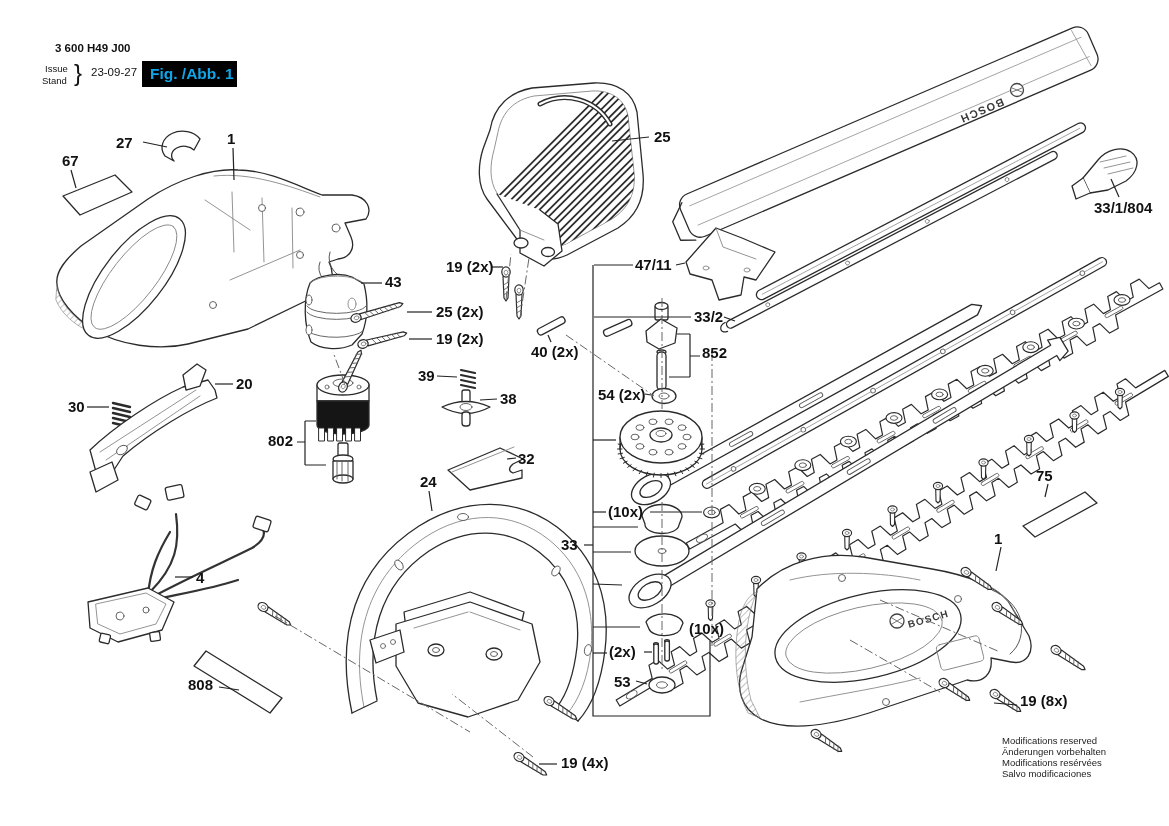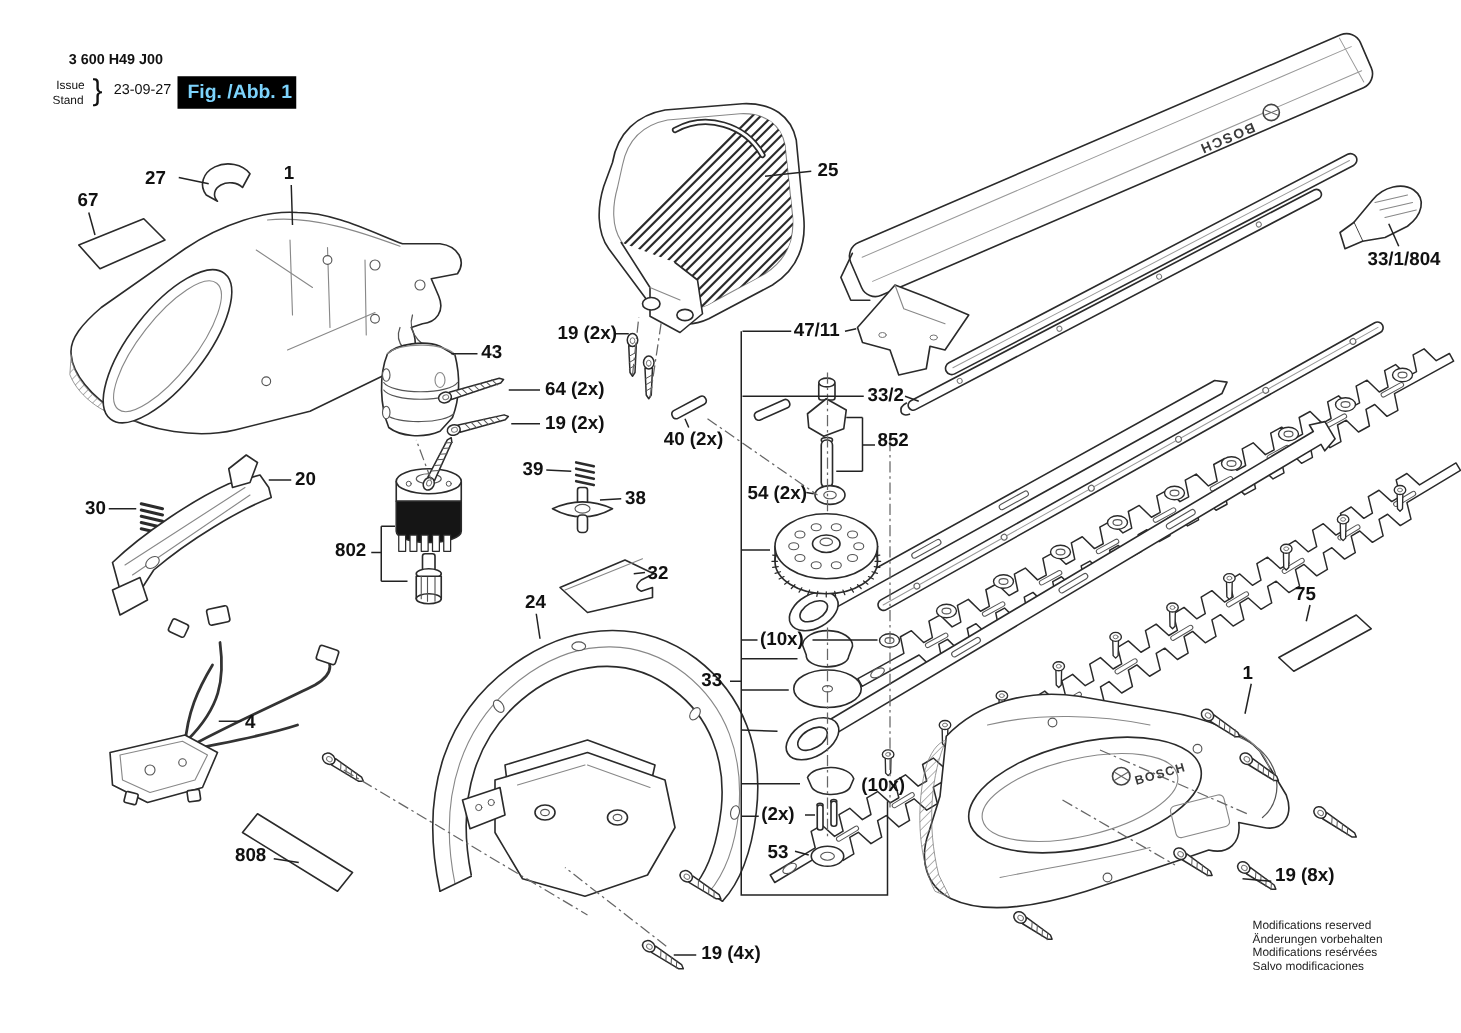--- a/index.html
+++ b/index.html
@@ -1,21 +1,21 @@
 <!DOCTYPE html>
 <html><head>
 <meta charset="utf-8">
 <style>
   html,body{margin:0;padding:0;background:#fff;}
   .page{position:relative;width:1169px;height:826px;background:#fff;overflow:hidden;
         font-family:"Liberation Sans",sans-serif;color:#111;}
   svg{position:absolute;left:0;top:0;}
   .co{position:absolute;font-size:15px;font-weight:bold;white-space:nowrap;line-height:17px;text-align:right;}
   .hdr{position:absolute;white-space:nowrap;}
-  #figbox{position:absolute;left:142px;top:61px;width:95px;height:26px;background:#000;color:#7dd3fc;
+  #figbox{position:absolute;left:142px;top:61px;width:95px;height:26px;background:#000;color:#0ea5e9;
           font-size:15.5px;font-weight:bold;line-height:26px;padding-left:8px;box-sizing:border-box;}
   .fnote{position:absolute;left:1002px;font-size:9.5px;line-height:11px;color:#222;}
 </style>
 </head>
 <body>
 
 <div class="page">
 
 <svg id="diagram" width="1169" height="826" viewBox="0 0 1169 826">
   <defs>
@@ -701,21 +701,21 @@
 <div id="figbox">Fig. /Abb. 1</div>
 
 <div class="co" style="left:116px;top:134px;">27</div>
 <div class="co" style="left:227px;top:130px;">1</div>
 <div class="co" style="left:62px;top:152px;">67</div>
 <div class="co" style="left:654px;top:128px;">25</div>
 <div class="co" style="left:1094px;top:199px;">33/1/804</div>
 <div class="co" style="left:446px;top:258px;">19 (2x)</div>
 <div class="co" style="left:635px;top:256px;">47/11</div>
 <div class="co" style="left:385px;top:273px;">43</div>
-<div class="co" style="left:436px;top:303px;">64 (2x)</div>
+<div class="co" style="left:436px;top:303px;">25 (2x)</div>
 <div class="co" style="left:436px;top:330px;">19 (2x)</div>
 <div class="co" style="left:531px;top:343px;">40 (2x)</div>
 <div class="co" style="left:694px;top:308px;">33/2</div>
 <div class="co" style="left:702px;top:344px;">852</div>
 <div class="co" style="left:418px;top:367px;">39</div>
 <div class="co" style="left:598px;top:386px;">54 (2x)</div>
 <div class="co" style="left:236px;top:375px;">20</div>
 <div class="co" style="left:500px;top:390px;">38</div>
 <div class="co" style="left:68px;top:398px;">30</div>
 <div class="co" style="left:268px;top:432px;">802</div>

